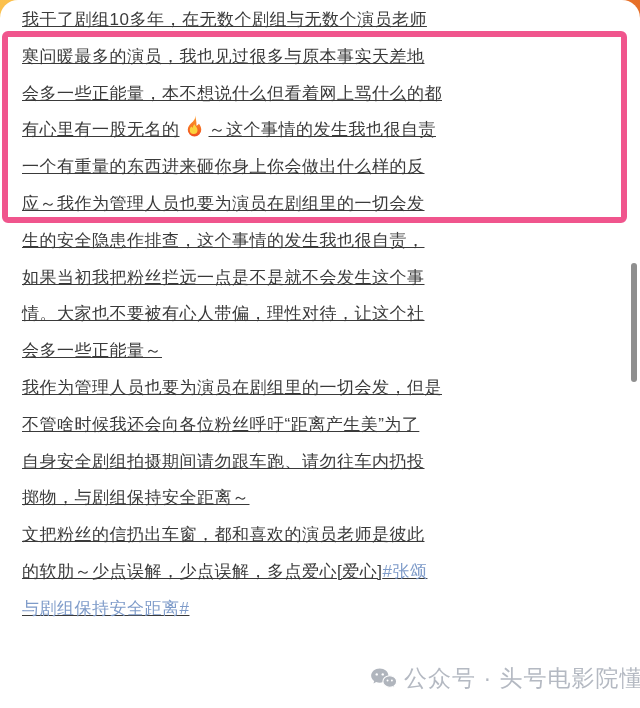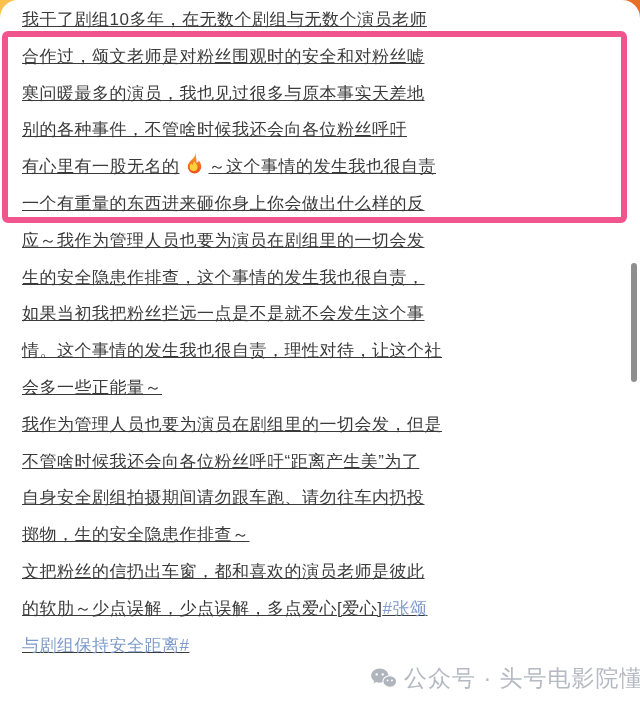--- a/index.html
+++ b/index.html
@@ -37,45 +37,44 @@
     background:var(--scrollbar,#8f8f8f);border-radius:3px;
   }
 </style>
 </head>
 <body>
 
 <div class="card">
 
   <div class="text-block">
     <div class="line">我干了剧组10多年，在无数个剧组与无数个演员老师</div>
-    <div class="line">合作过，颂文老师是对粉丝围观时的安全和对粉丝嘘</div>
     <div class="line">寒问暖最多的演员，我也见过很多与原本事实天差地</div>
-    <div class="line">别的各种事件，不管啥时候我还会向各位粉丝呼吁</div>
+    <div class="line">会多一些正能量，本不想说什么但看着网上骂什么的都</div>
     <div class="line">
       <span>有心里有一股无名的</span><span class="fire"><svg viewBox="0 0 32 32" width="27" height="27">
             <defs>
               <linearGradient id="fg" x1="0" y1="0" x2="0" y2="1">
                 <stop offset="0" stop-color="#ffa62e"></stop>
                 <stop offset="1" stop-color="#f04f1e"></stop>
               </linearGradient>
             </defs>
             <path d="M16 2c2.2 5.2-0.6 8-2.8 10.2C10.8 14.6 8 17 8 21a8 8 0 0 0 16 0c0-2.9-1.2-5.3-2.7-7.2-0.9 1.2-2 2.1-3 2.4 0.4-4.4-0.8-10-2.3-14.2z" fill="url(#fg)"></path>
             <path d="M16 14.5c1.2 2.6 3.6 4 3.6 6.9a4.6 4.6 0 0 1-9.2 0c0-1.7 0.7-3.1 1.8-4.3 0.5 0.8 1.2 1.3 2 1.5-0.3-1.5 0.4-2.8 1.8-4.1z" fill="#fbd23c"></path>
           </svg></span><span>～这个事情的发生我也很自责</span>
     </div>
     <div class="line">一个有重量的东西进来砸你身上你会做出什么样的反</div>
     <div class="line">应～我作为管理人员也要为演员在剧组里的一切会发</div>
     <div class="line">生的安全隐患作排查，这个事情的发生我也很自责，</div>
     <div class="line">如果当初我把粉丝拦远一点是不是就不会发生这个事</div>
-    <div class="line">情。这个事情的发生我也很自责，理性对待，让这个社</div>
+    <div class="line">情。大家也不要被有心人带偏，理性对待，让这个社</div>
     <div class="line">会多一些正能量～</div>
     <div class="line">我作为管理人员也要为演员在剧组里的一切会发，但是</div>
     <div class="line">不管啥时候我还会向各位粉丝呼吁“距离产生美”为了</div>
     <div class="line">自身安全剧组拍摄期间请勿跟车跑、请勿往车内扔投</div>
-    <div class="line">掷物，生的安全隐患作排查～</div>
+    <div class="line">掷物，与剧组保持安全距离～</div>
     <div class="line">文把粉丝的信扔出车窗，都和喜欢的演员老师是彼此</div>
     <div class="line">
       <span>的软肋～少点误解，少点误解，多点爱心[爱心]</span><span class="hashtag">#张颂</span>
     </div>
     <div class="line">
       <span class="hashtag">与剧组保持安全距离#</span>
     </div>
   </div>
 
   <div class="highlight-box"></div>

